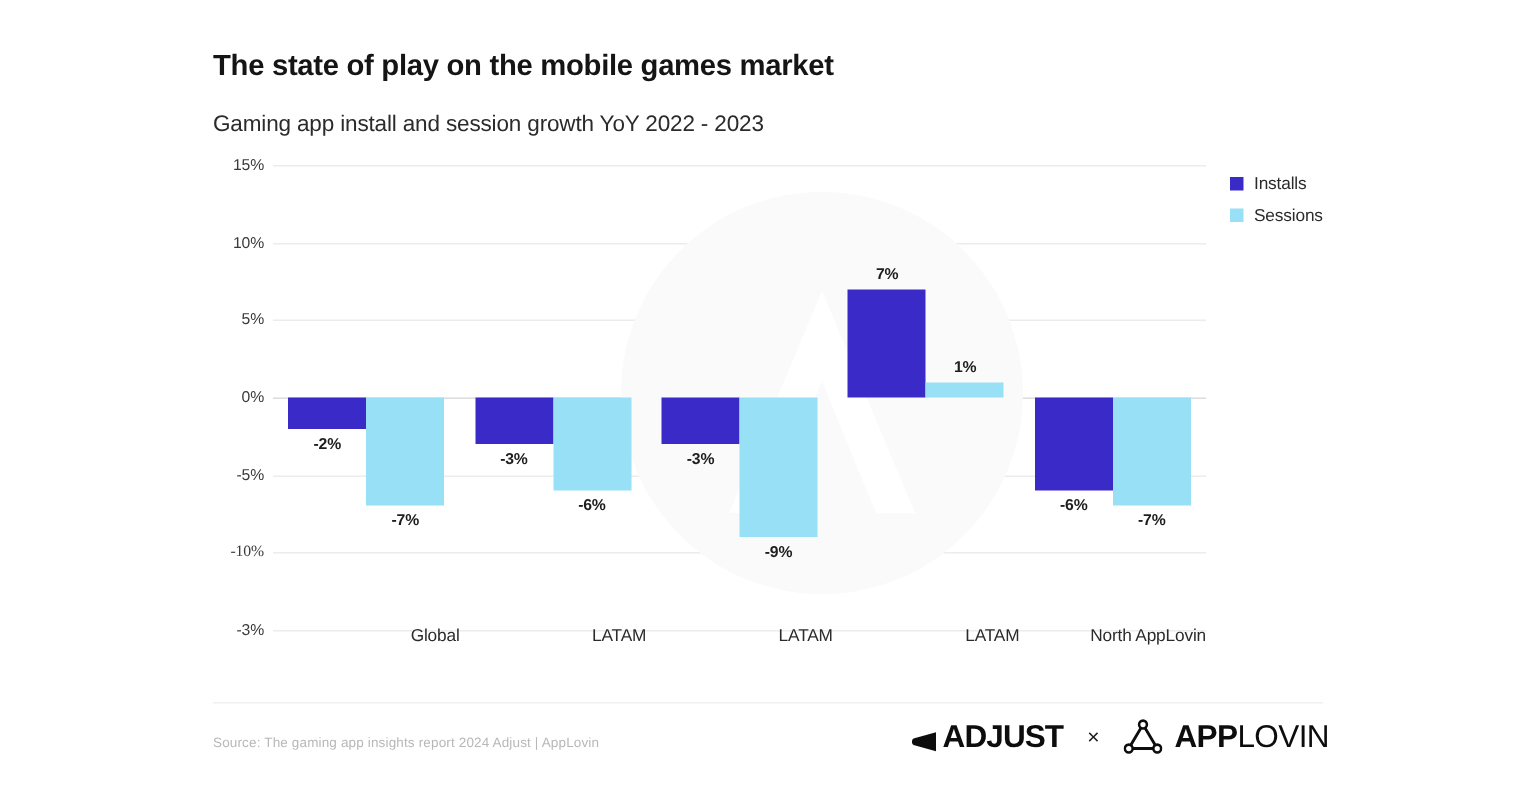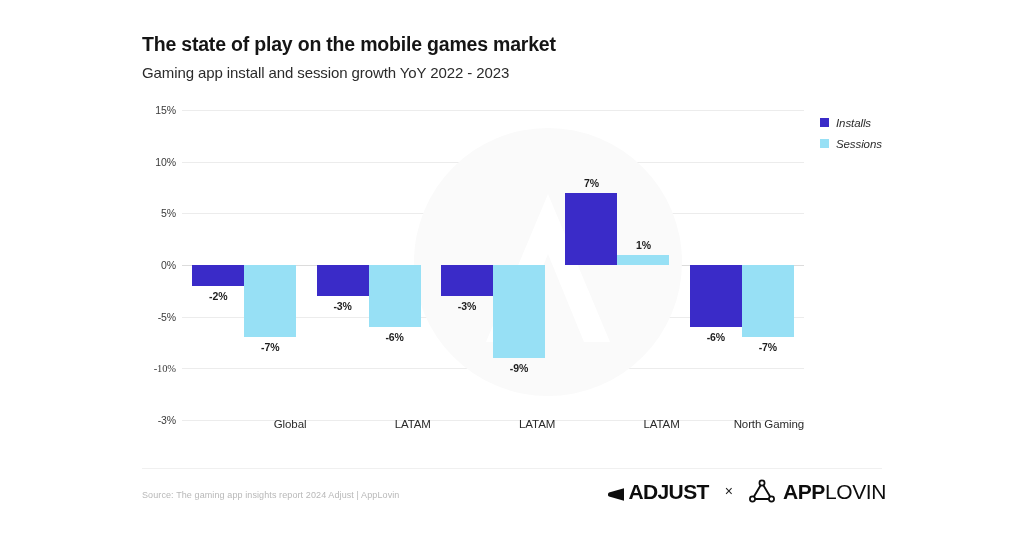--- a/index.html
+++ b/index.html
@@ -27,21 +27,21 @@
     position: absolute;
     left: 142px;
     top: 34px;
     width: 700px;
   }
   .chart-title {
     font-size: 19.5px;
     font-weight: bold;
     letter-spacing: -0.2px;
     color: #151515;
-    margin: 0 0 10px 0;
+    margin: 0 0 20px 0;
     line-height: 1.1;
   }
   .chart-subtitle {
     font-size: 15px;
     font-weight: normal;
     color: #2b2b2b;
     letter-spacing: -0.1px;
     margin: 0;
     line-height: 1.1;
   }
@@ -60,21 +60,20 @@
   .legend-swatch {
     width: 9px;
     height: 9px;
     margin-right: 7px;
     flex: 0 0 auto;
   }
   .legend-label {
     font-size: 11.5px;
     color: #2b2b2b;
     letter-spacing: -0.1px;
-    font-style: italic;
   }
 
   
   .plot-wrap {
     position: absolute;
     left: 142px;
     top: 110px;
     width: 662px;
     height: 310px;
   }
@@ -316,21 +315,21 @@
           </div>
         </div>
     </div>
   </div>
 
   <div class="xlabels">
       <div class="xlabel">Global</div>
       <div class="xlabel">LATAM</div>
       <div class="xlabel">LATAM</div>
       <div class="xlabel">LATAM</div>
-      <div class="xlabel">North Gaming</div>
+      <div class="xlabel">North AppLovin</div>
     </div>
 
   <div class="footer-rule"></div>
   <div class="source">Source: The gaming app insights report 2024 Adjust | AppLovin</div>
 
   <div class="logos">
     <div class="logo-adjust">
       <svg width="17" height="15" viewBox="0 0 17 15" aria-hidden="true">
         <path d="M16 1.2 L16 13.8 L1 9.6 A2.6 2.6 0 0 1 1 5.4 Z" fill="#0d0d0d"></path>
       </svg>

